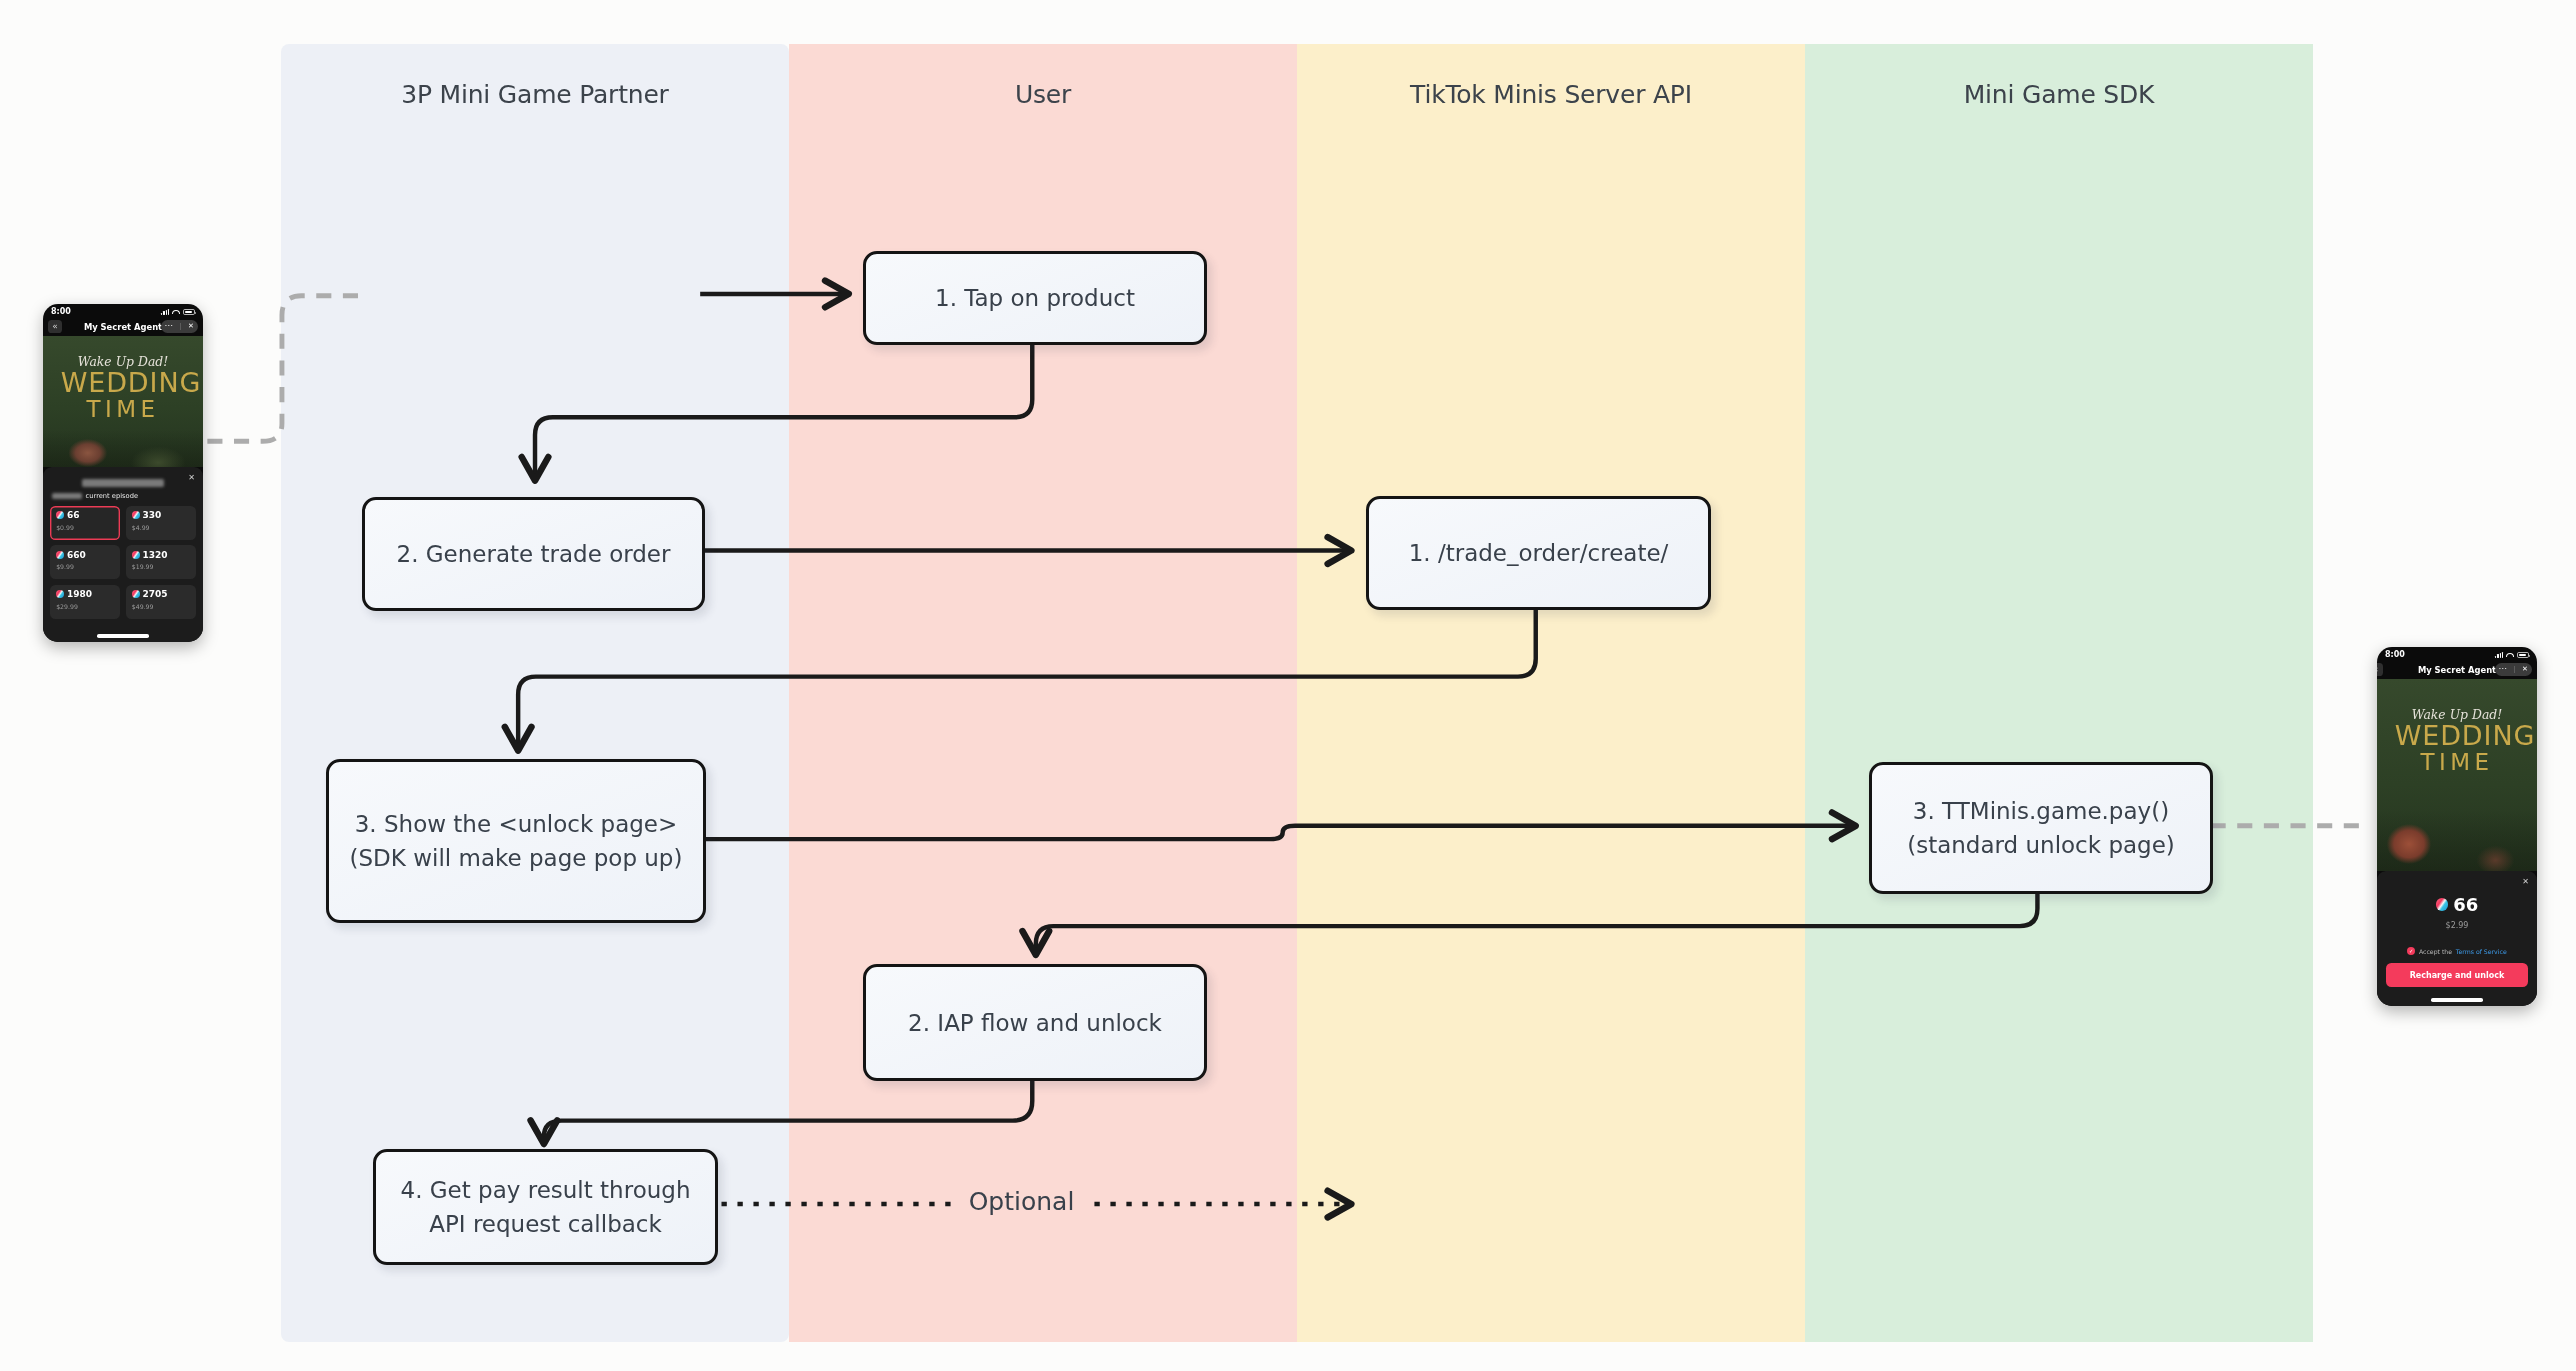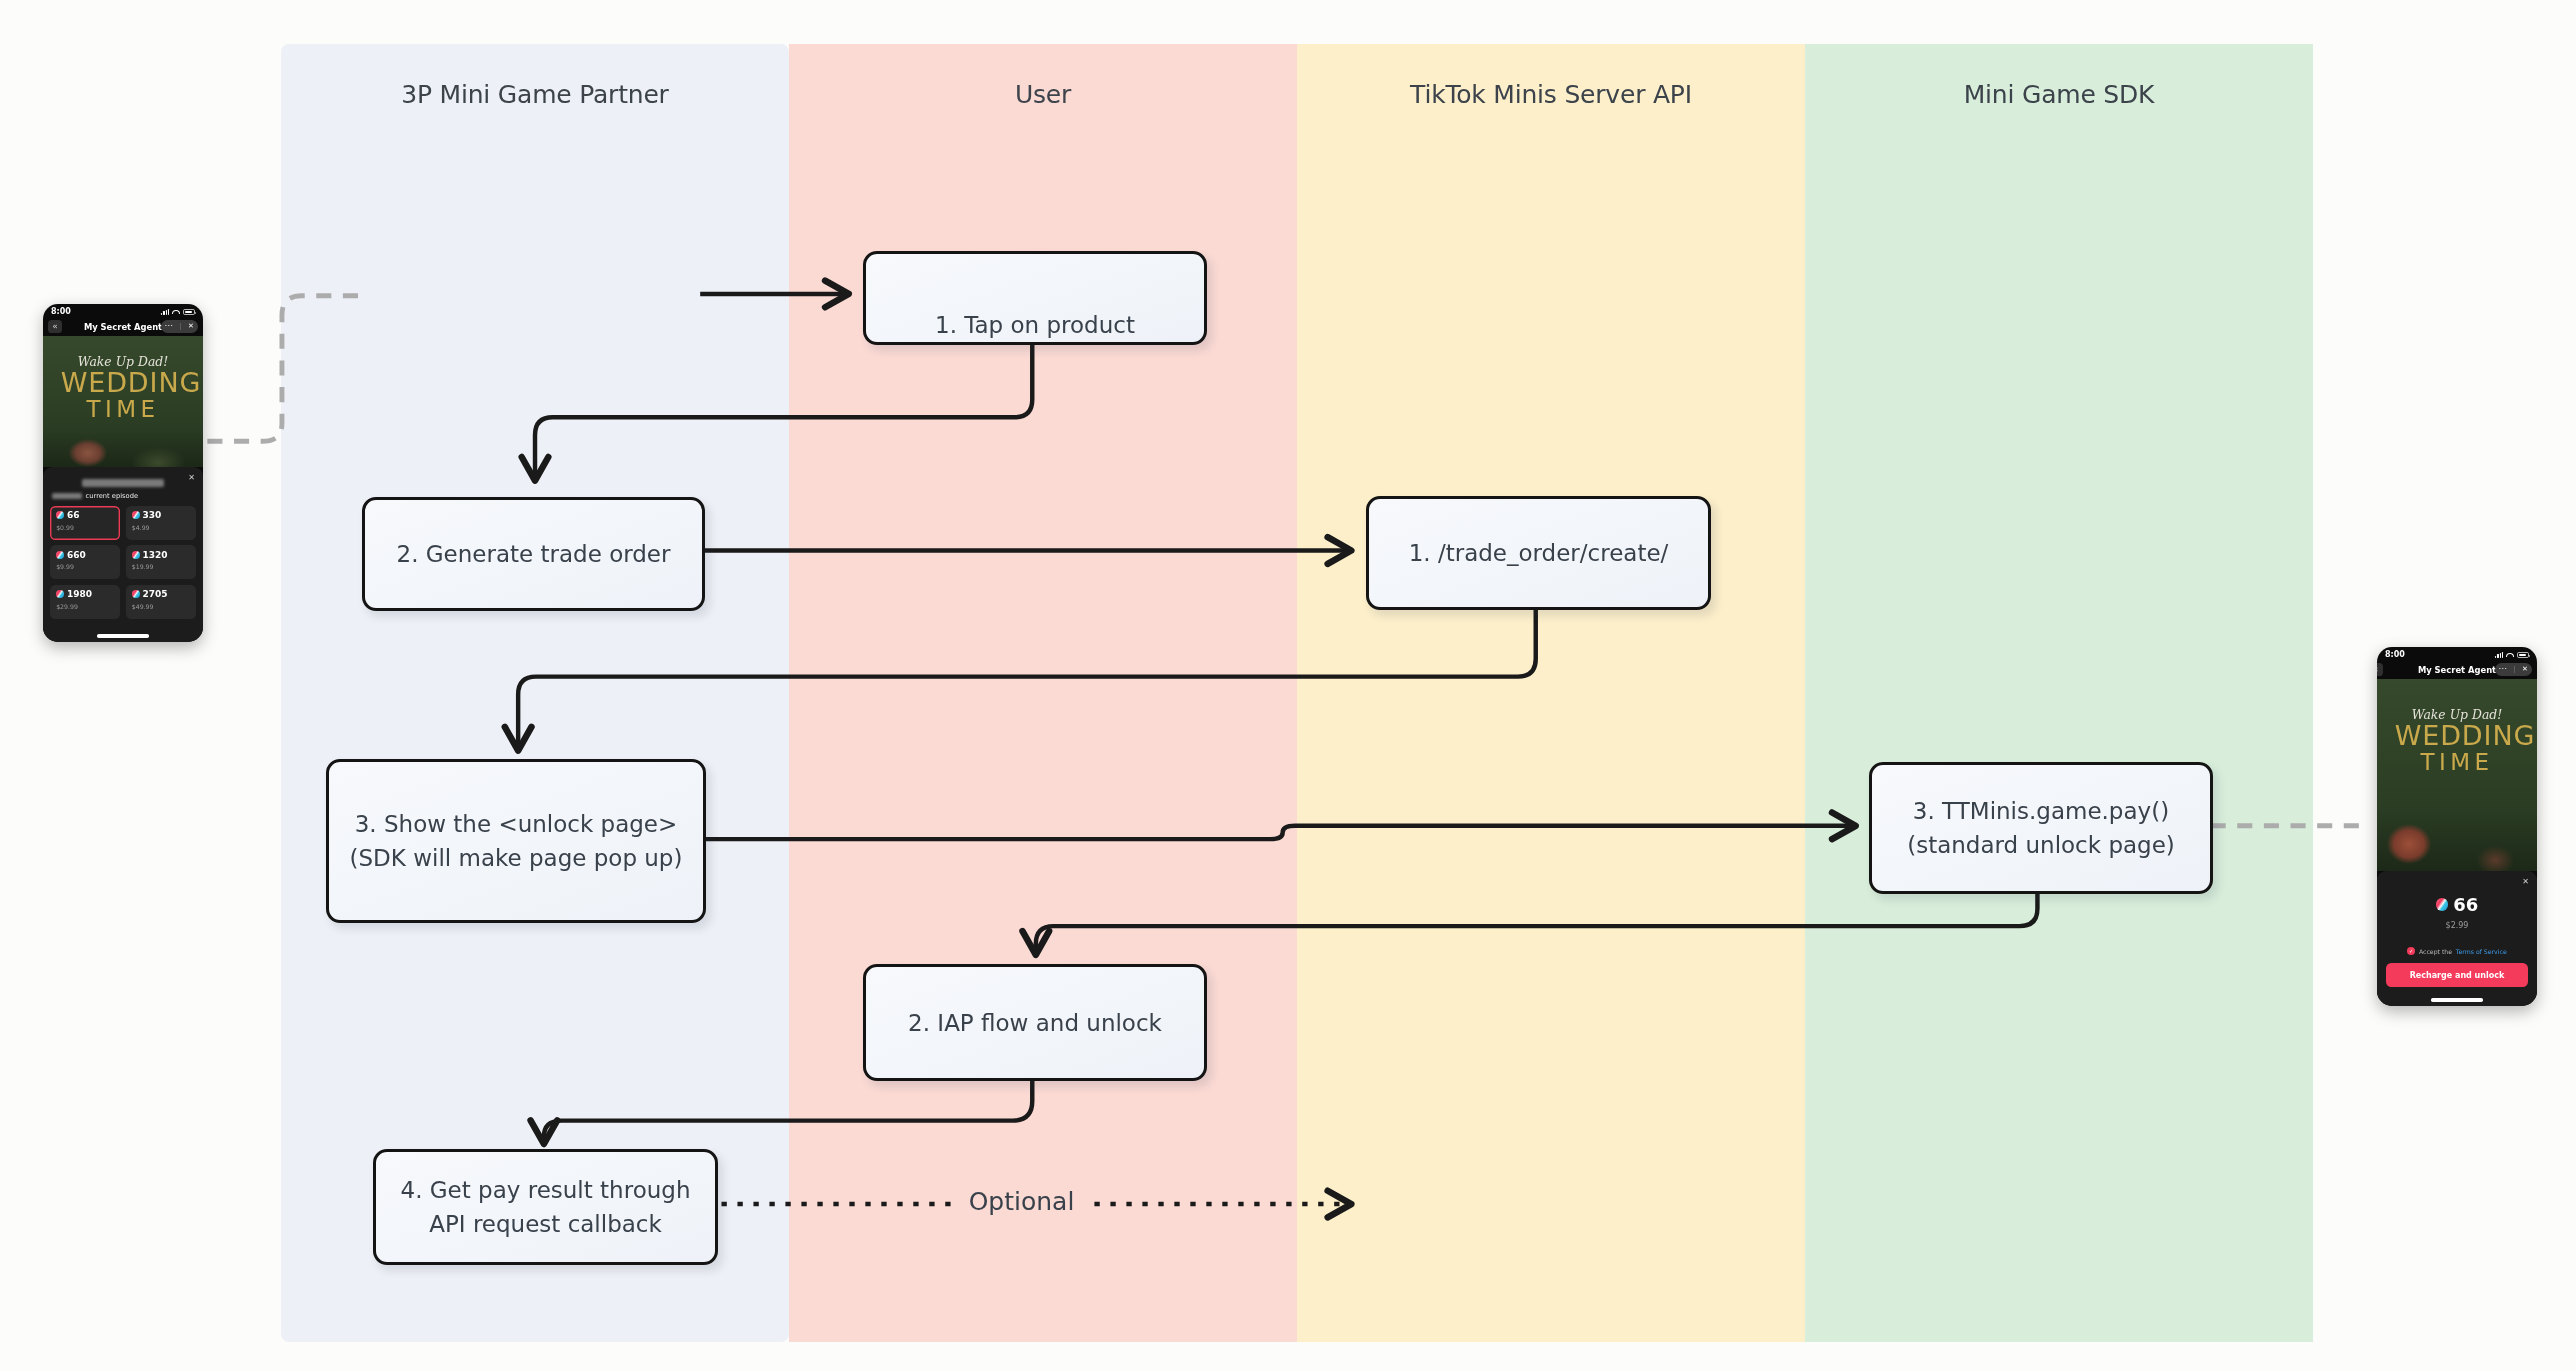--- a/index.html
+++ b/index.html
@@ -158,21 +158,21 @@
     <g fill="none" stroke="#1a1a1a" stroke-width="5" stroke-dasharray="6 12">
       <path d="M812 1356 H1072"></path>
       <path d="M1232 1356 H1518" marker-end="url(#arrowhead)"></path>
     </g>
     <g fill="none" stroke="#acacac" stroke-width="5.5" stroke-dasharray="17 13">
       <path d="M233 497 H295 Q317 497 317 477 V355 Q317 333 339 333 H404"></path>
       <path d="M2489 930 H2664"></path>
     </g>
   </svg>
 
-  <div class="node" style="left:863px;top:251px;width:338px;height:88px;align-items:flex-end;">
+  <div class="node" style="left:863px;top:251px;width:338px;height:88px;">
     <span>1. Tap on product</span>
   </div>
   <div class="node" style="left:362px;top:497px;width:337px;height:108px;">
     <span>2. Generate trade order</span>
   </div>
   <div class="node" style="left:1366px;top:496px;width:339px;height:108px;">
     <span>1. /trade_order/create/</span>
   </div>
   <div class="node" style="left:326px;top:759px;width:374px;height:158px;">
     <span>3. Show the &lt;unlock page&gt;

